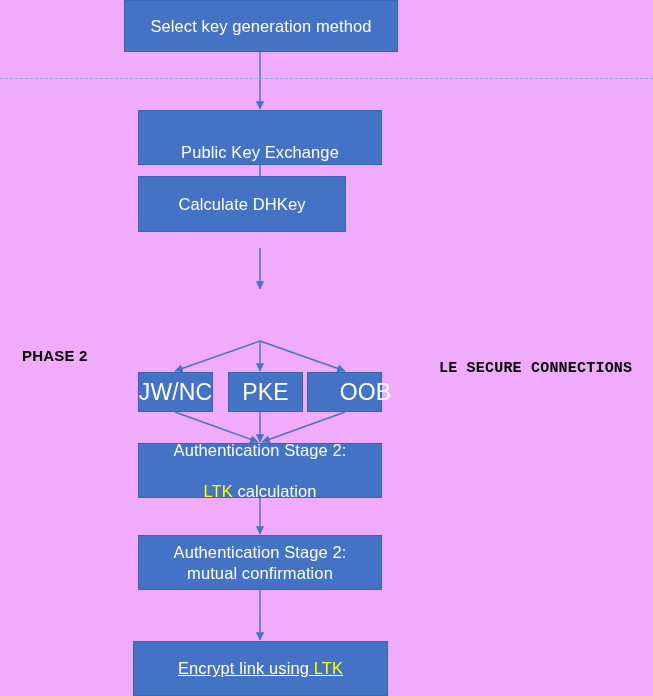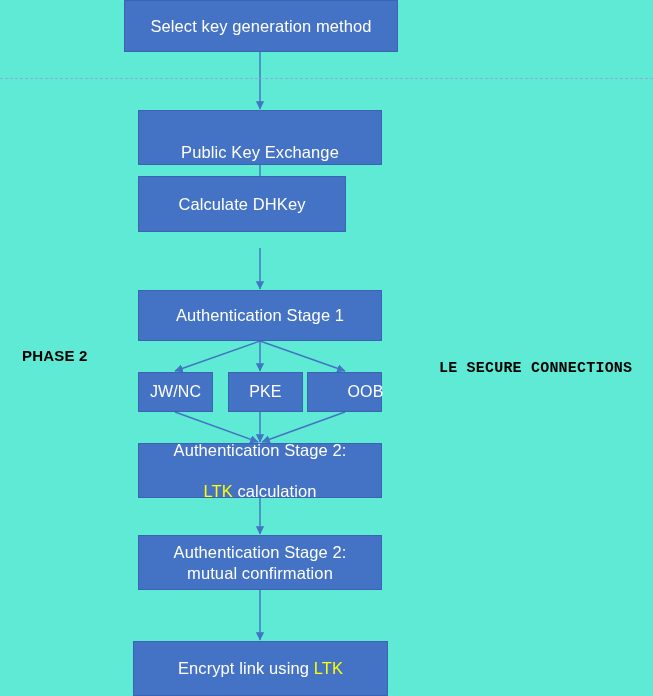--- a/index.html
+++ b/index.html
@@ -8,21 +8,21 @@
     padding: 0;
     background: #ffffff;
   }
   body {
     font-family: "Liberation Sans", sans-serif;
   }
   #canvas {
     position: relative;
     width: 653px;
     height: 696px;
-    background: #5eead4;
+    background: #f0abfc;
     overflow: hidden;
   }
 
   
   .divider {
     position: absolute;
     left: 0;
     width: 653px;
     height: 0;
     border-top: 1px dashed #8FAADC;
@@ -38,21 +38,21 @@
     align-items: center;
     justify-content: center;
     text-align: center;
     line-height: 1.22;
     letter-spacing: .1px;
     font-weight: 400;
     padding: 2px 6px;
     white-space: pre-line;
   }
   .node.big   { font-size: 16.5px; }
-  .node.small { font-size: 16px; }
+  .node.small { font-size: 23px; }
 
   .hl { color: #FFFF00; }
 
   
   .conn {
     position: absolute;
     overflow: visible;
     pointer-events: none;
   }
 
@@ -104,23 +104,20 @@
   </div>
 
   <div class="node big" style="left:138px; top:110px; width:244px; height:55px;align-items:flex-end;">
     <span>Public Key Exchange</span>
   </div>
 
   <div class="node big" style="left:138px; top:176px; width:208px; height:56px;">
     <span>Calculate DHKey</span>
   </div>
 
-  <div class="node big" style="left:138px; top:290px; width:244px; height:51px;">
-    <span>Authentication Stage 1</span>
-  </div>
 
   <div class="node small" style="left:138px; top:372px; width:75px; height:40px;">
     <span>JW/NC</span>
   </div>
 
   <div class="node small" style="left:228px; top:372px; width:75px; height:40px;">
     <span>PKE</span>
   </div>
 
   <div class="node small" style="left:307px; top:372px; width:75px; height:40px;padding-left:48px;">
@@ -132,21 +129,21 @@
     <span>
       <span class="hl">LTK</span><span> calculation</span>
     </span>
   </div>
 
   <div class="node big" style="left:138px; top:535px; width:244px; height:55px; flex-direction:column;">
     <span>Authentication Stage 2:</span>
     <span>mutual confirmation</span>
   </div>
 
-  <div class="node big" style="left:133px; top:641px; width:255px; height:55px;">
+  <div class="node big" style="left:133px; top:641px; width:255px; height:55px;text-decoration:underline;">
     <span><span>Encrypt link using </span><span class="hl">LTK</span></span>
   </div>
 
   <div class="caption" style="left:22px; top:347px;">PHASE 2</div>
 
   <div class="caption" style="left:439px; top:360px;font-family:Liberation Mono, monospace;">LE SECURE CONNECTIONS</div>
 
 </div>
 
 </body></html>

